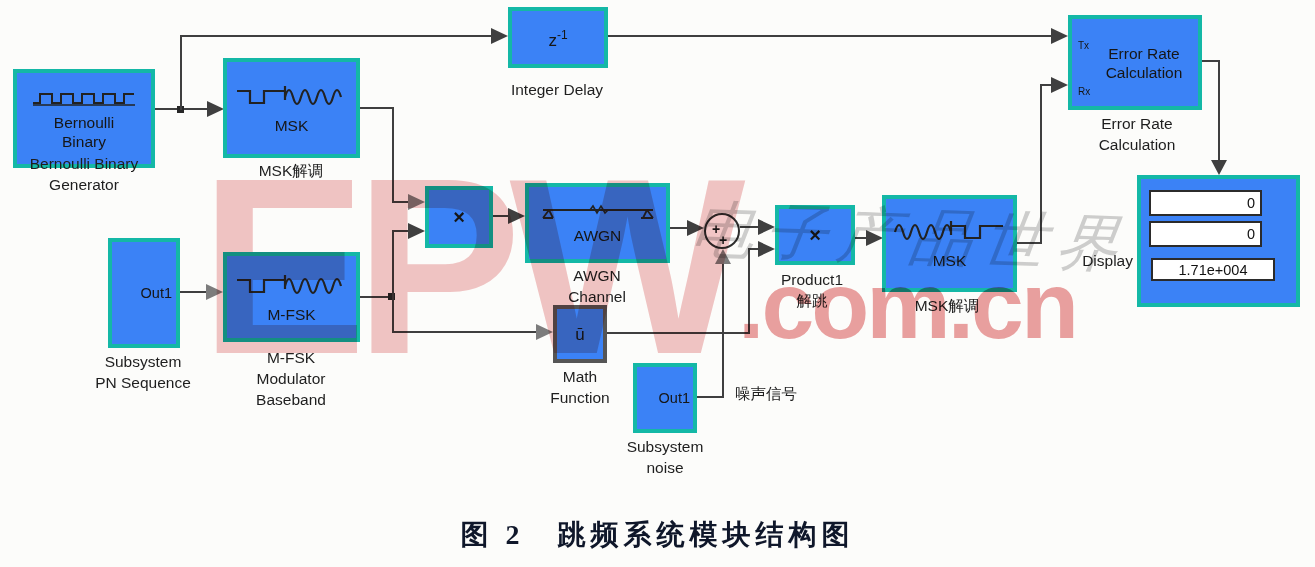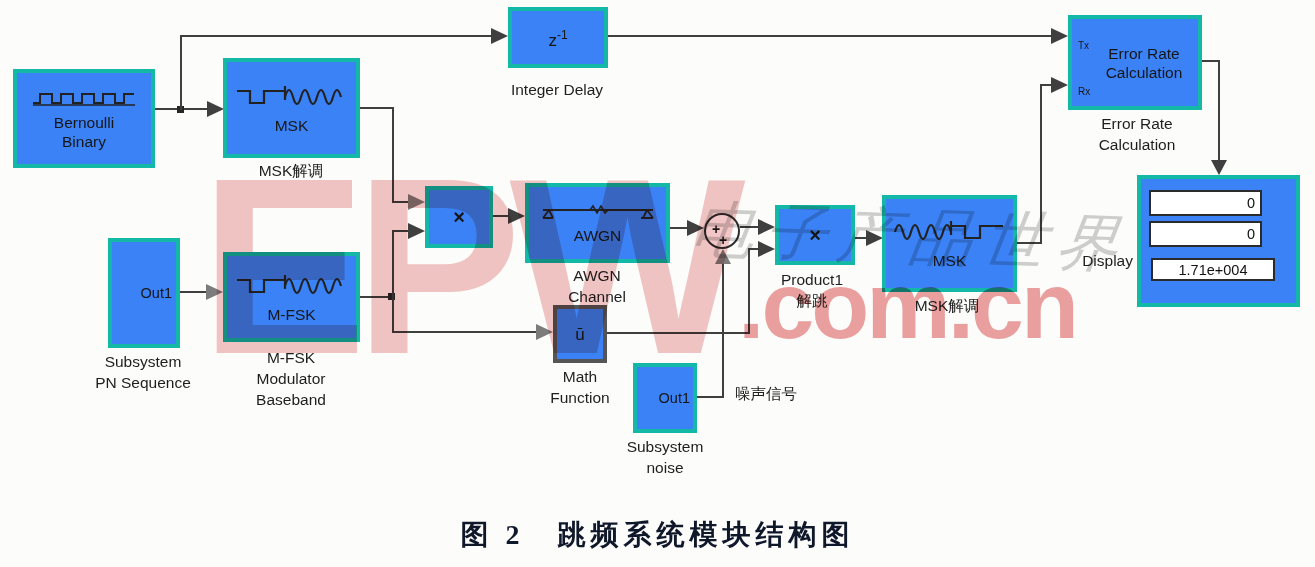--- a/index.html
+++ b/index.html
@@ -104,20 +104,24 @@
   <div class="arr d" style="left:1211px;top:160px;"></div>
 
   <div class="blk" style="left:13px;top:69px;width:142px;height:99px;">
     <svg class="icon" width="110" height="22" viewBox="0 0 110 22">
       <path d="M4 16 h7 v-9 h12 v9 h9 v-9 h12 v9 h9 v-9 h12 v9 h9 v-9 h12 v9 h9 v-9 h10" fill="none" stroke="#222" stroke-width="2"></path>
       <line x1="4" y1="18" x2="106" y2="18" stroke="#222" stroke-width="1.5"></line>
     </svg>
     <div class="btxt">Bernoulli</div>
     <div class="btxt">Binary</div>
   </div>
+  <div class="lblc" style="left:84px;top:153px;">
+    <div>Bernoulli Binary</div>
+    <div>Generator</div>
+  </div>
 
   <div class="blk" style="left:223px;top:58px;width:137px;height:100px;">
     <svg class="icon" width="118" height="30" viewBox="0 0 118 30">
       <path d="M4 9 h13 v12 h14 v-12 h21" fill="none" stroke="#222" stroke-width="2.2"></path>
       <line x1="52" y1="4" x2="52" y2="18" stroke="#222" stroke-width="2.2"></line>
       <path d="M52 15 q4 -14 8 0 q4 14 8 0 q4 -14 8 0 q4 14 8 0 q4 -14 8 0 q4 14 8 0 q4 -14 8 0" fill="none" stroke="#222" stroke-width="2.2"></path>
     </svg>
     <div class="btxt">MSK</div>
   </div>
   <div class="lblc" style="left:291px;top:160px;">

